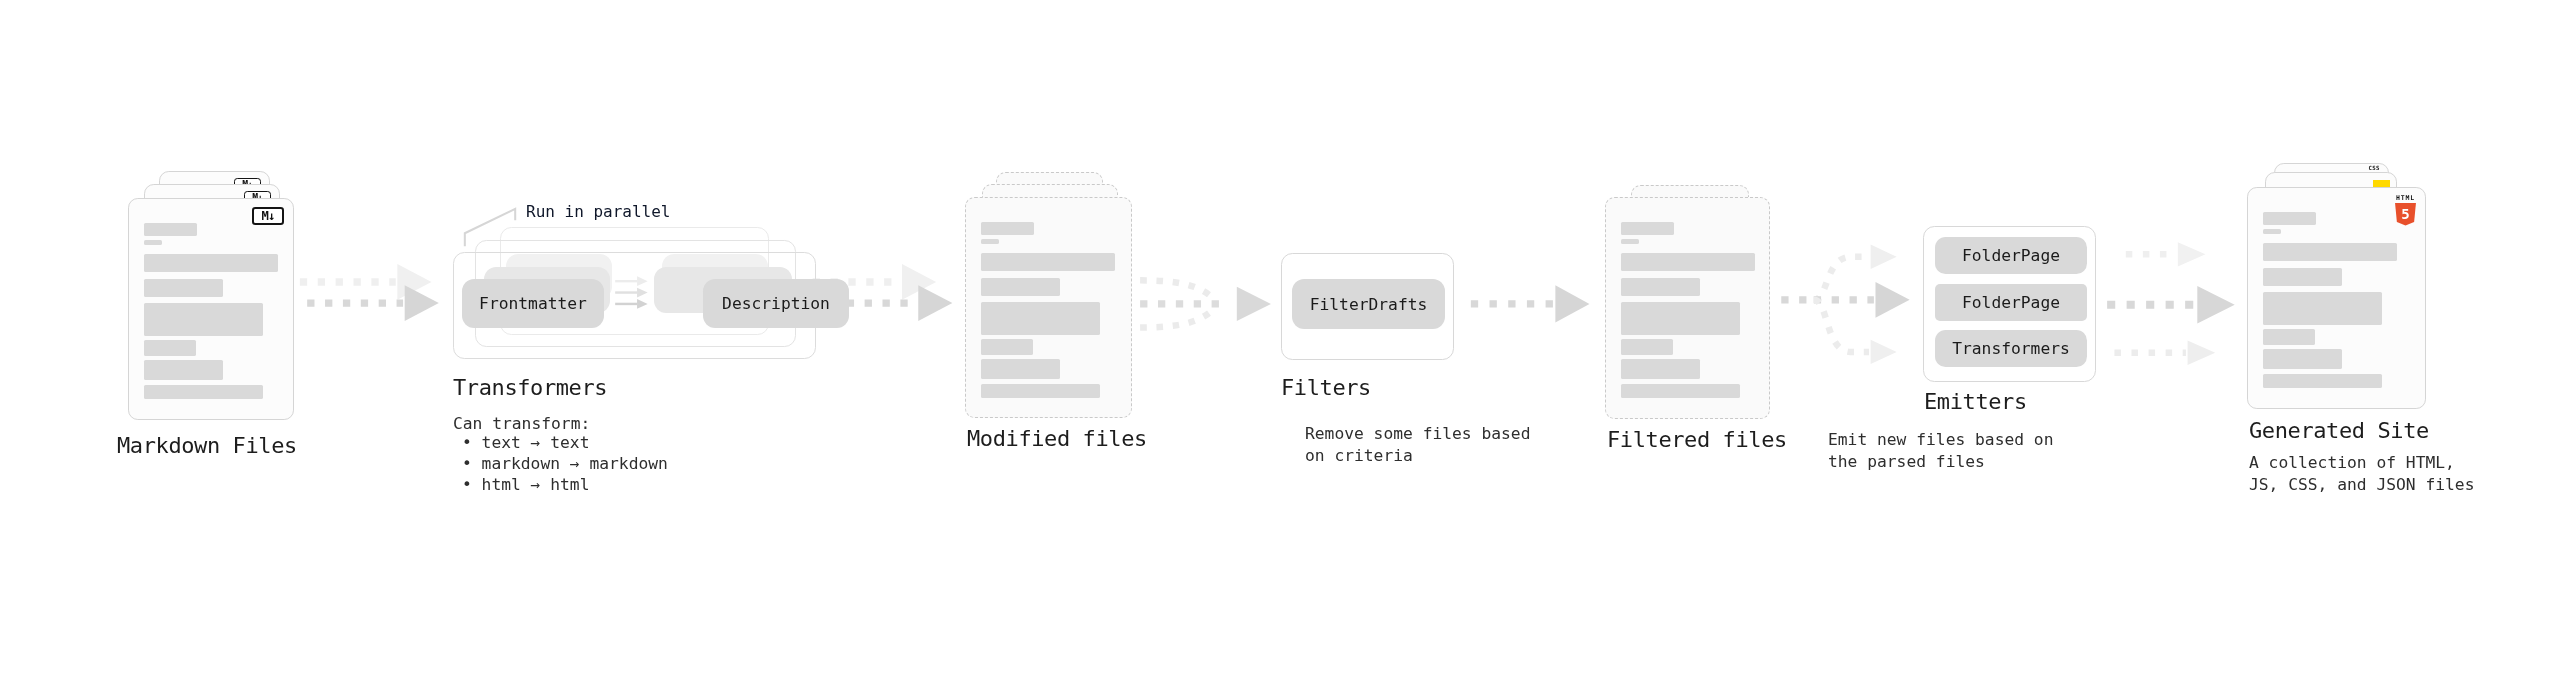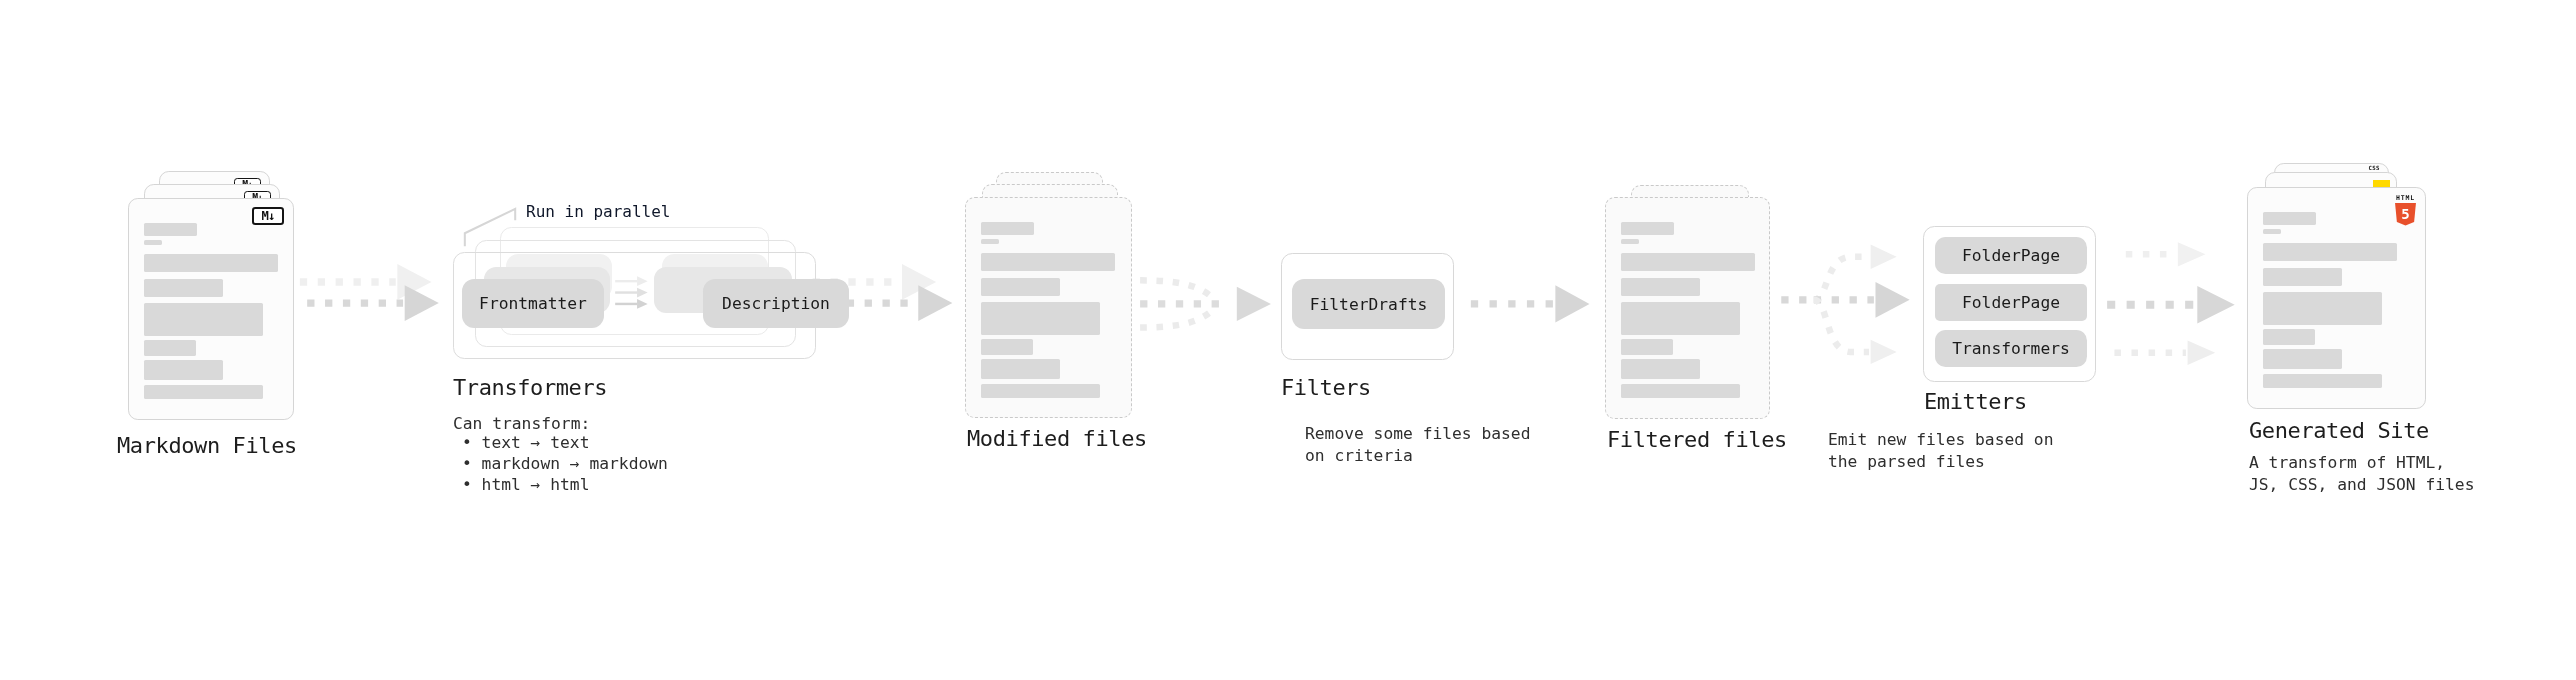--- a/index.html
+++ b/index.html
@@ -219,17 +219,17 @@
         <div class="bar" style="width: 18.7px; height: 5.7px; margin-top: 4.1px;"></div>
         <div class="bar" style="width: 134px; height: 18px; margin-top: 9px;"></div>
         <div class="bar" style="width: 79px; height: 18px; margin-top: 6.5px;"></div>
         <div class="bar" style="width: 119px; height: 32.5px; margin-top: 6.5px;"></div>
         <div class="bar" style="width: 52px; height: 16.3px; margin-top: 4.1px;"></div>
         <div class="bar" style="width: 79px; height: 19.5px; margin-top: 4.1px;"></div>
         <div class="bar" style="width: 119px; height: 14px; margin-top: 4.9px;"></div>
       </div>
   </div>
   <div class="title" style="left:2249px;top:418px;">Generated Site</div>
-  <div class="body" style="left:2249px;top:452px;">A transform of HTML,
+  <div class="body" style="left:2249px;top:452px;">A collection of HTML,
 JS, CSS, and JSON files</div>
 
 </div>
 
 
 </body></html>

